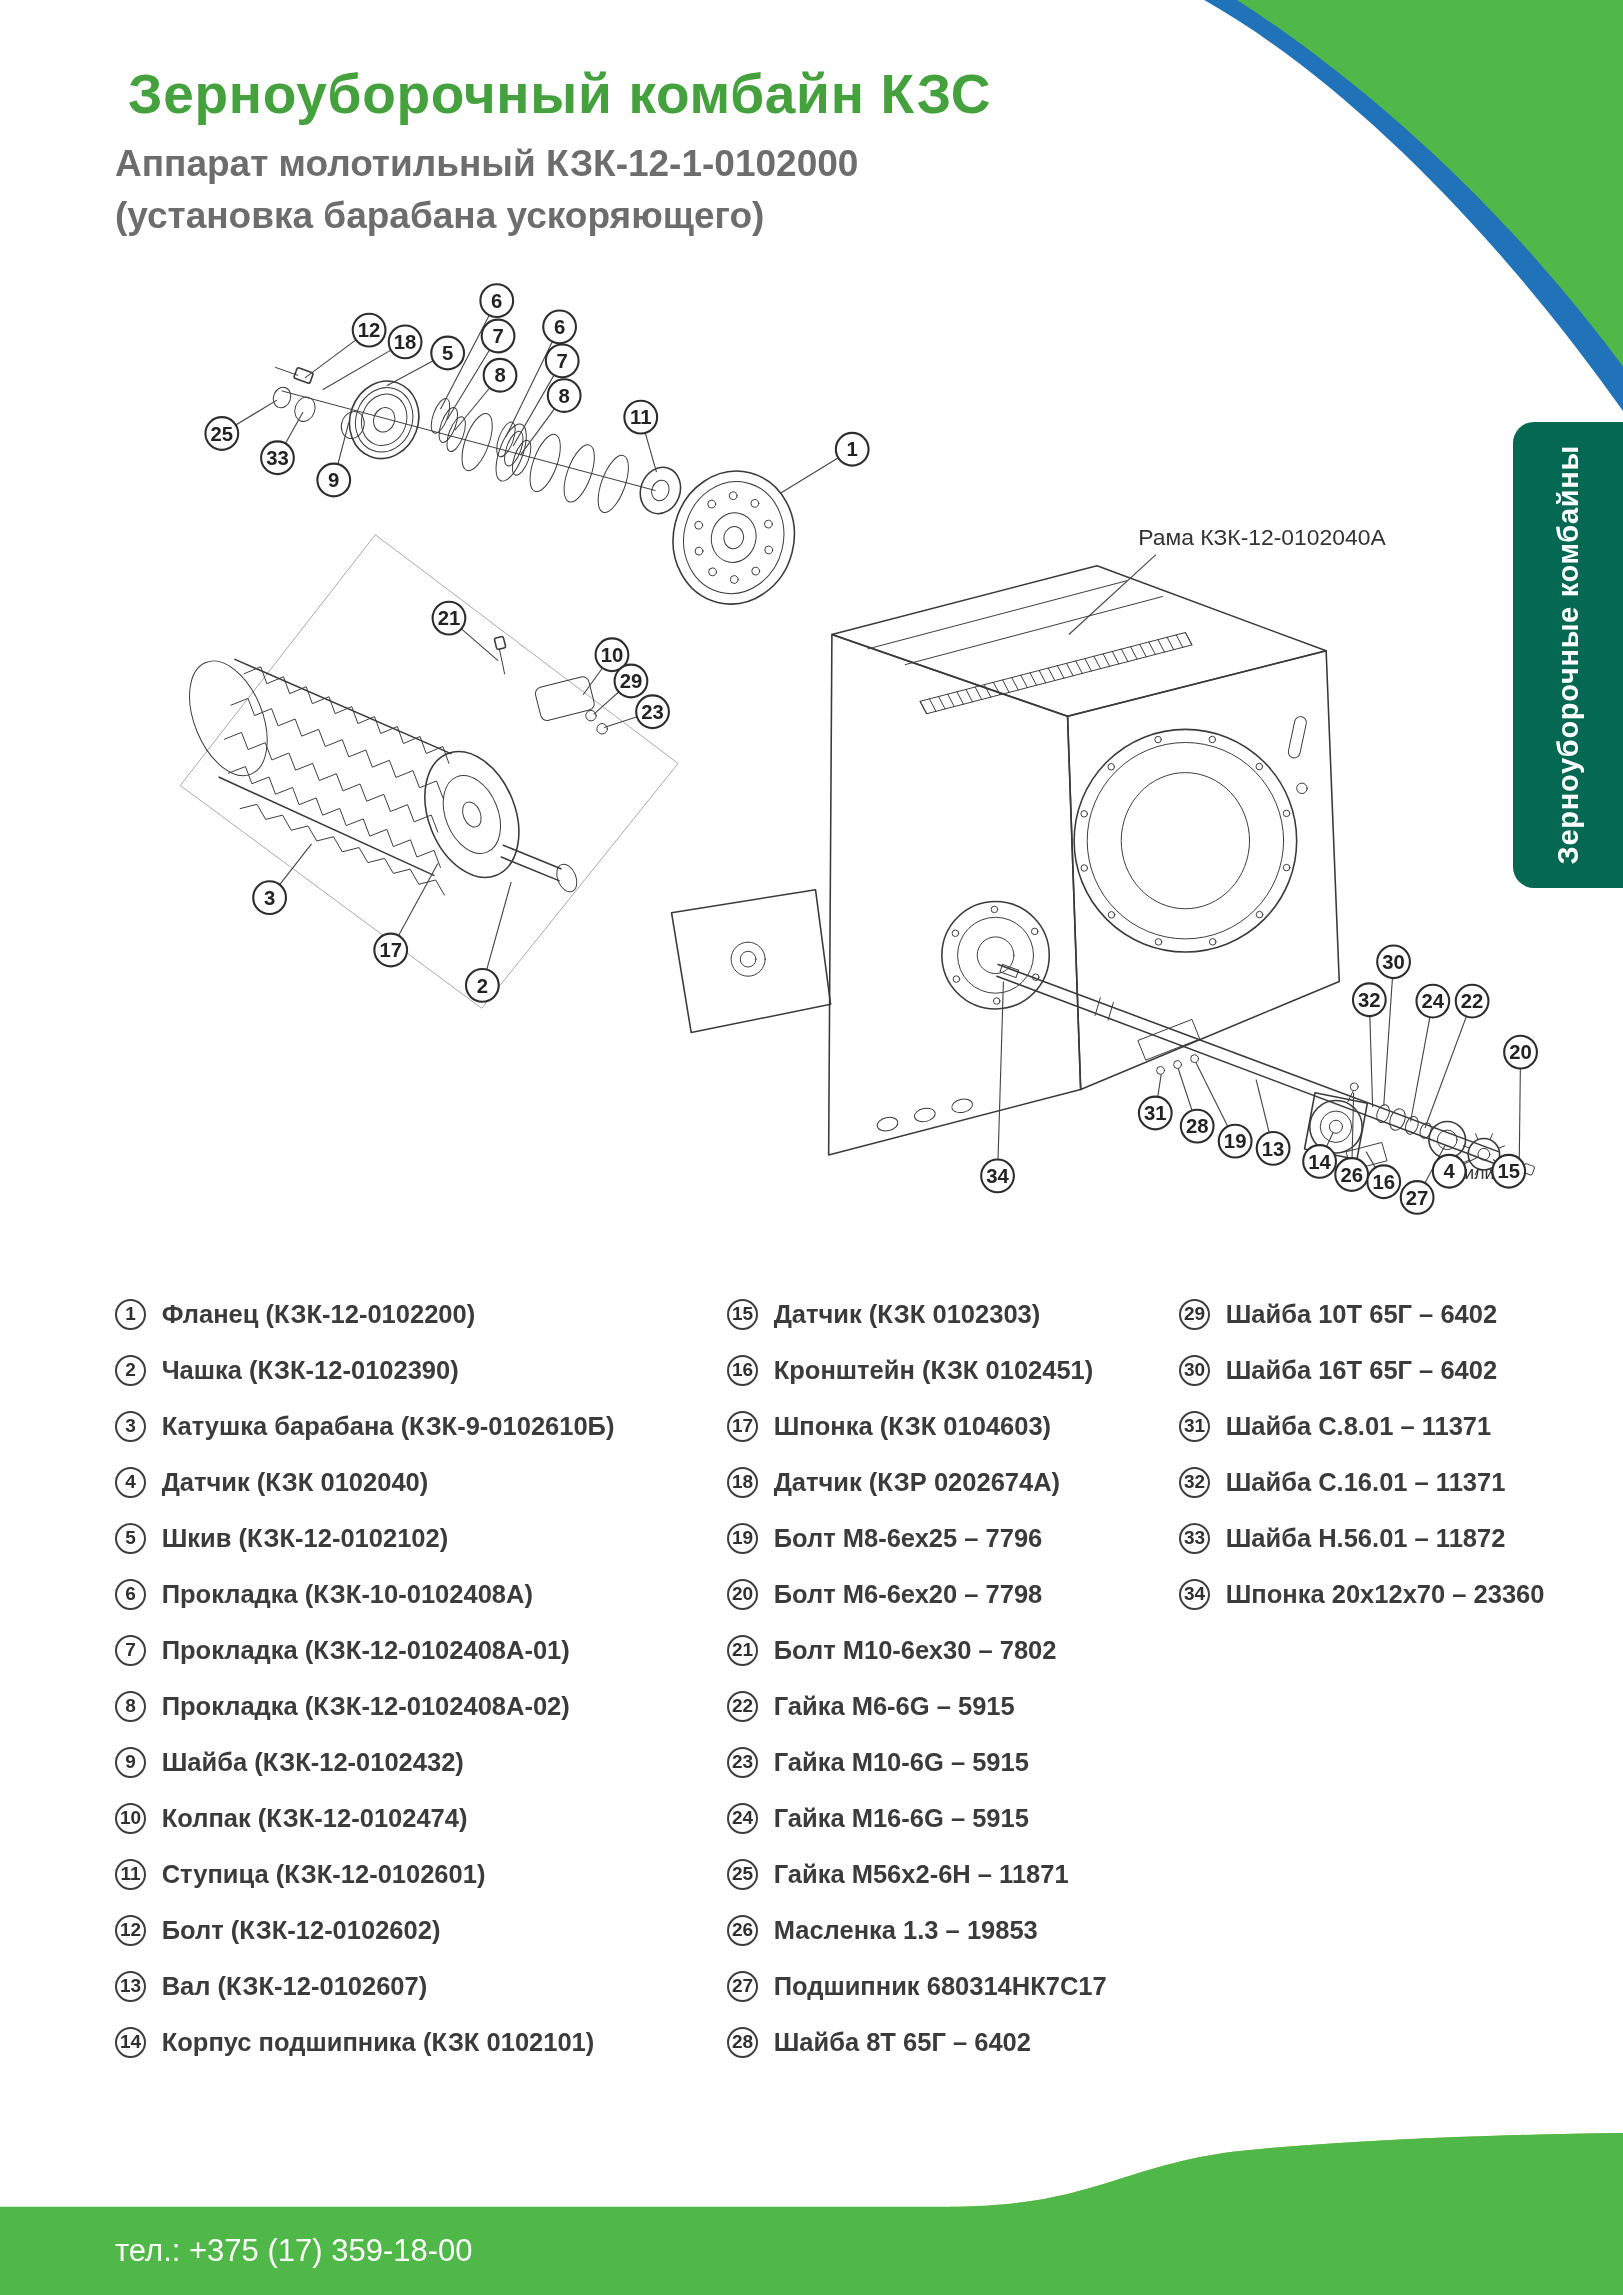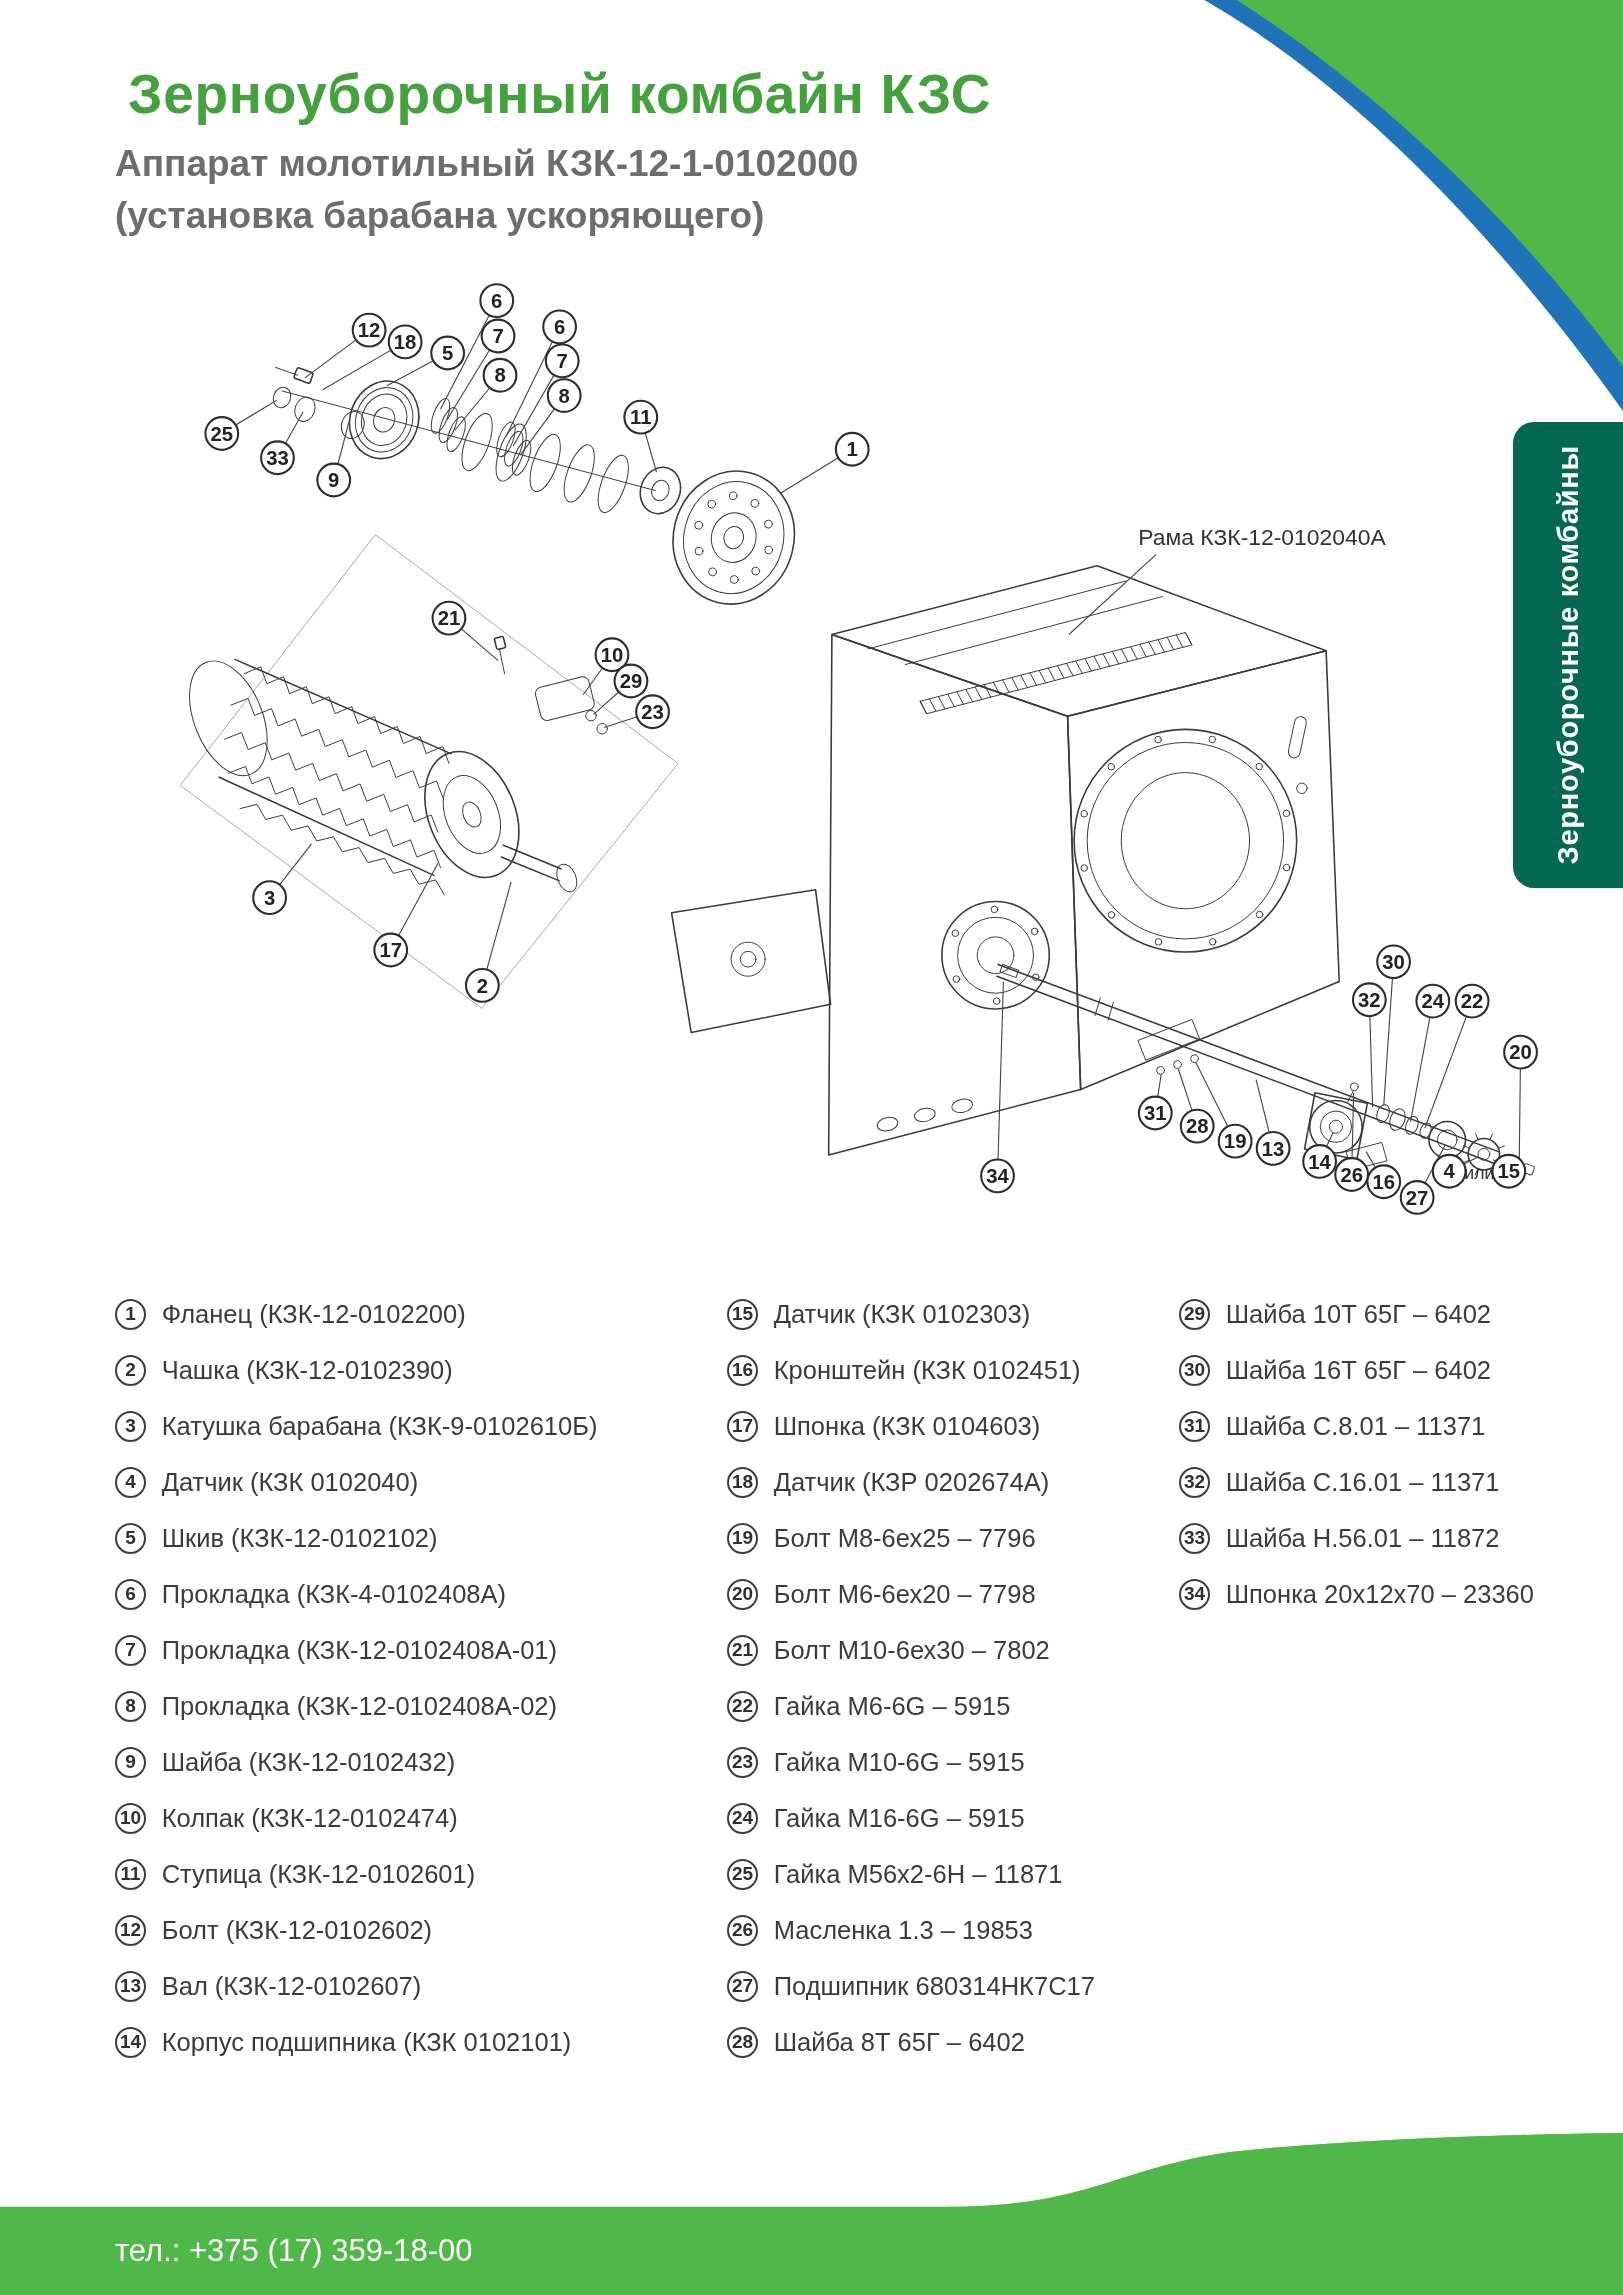--- a/index.html
+++ b/index.html
@@ -38,21 +38,21 @@
 
   
   .parts{position:absolute;left:115px;top:1286px;right:79px;height:799px}
   .parts-col{position:absolute;top:0}
   .col1{left:0;width:589px}
   .col2{left:612px;width:432px}
   .col3{left:1064px;width:406px}
   .part-row{display:flex;align-items:center;height:56px;gap:15.7px}
   .pnum{flex:0 0 auto;width:31px;height:31px;border:2px solid #3d3d3d;border-radius:50%;
     display:flex;align-items:center;justify-content:center;font-size:19px;font-weight:700;color:#2f2f2f;background:#fff}
-  .pname{font-size:25.5px;font-weight:400;color:#3b3b3b;white-space:nowrap}
+  .pname{font-size:25.5px;font-weight:700;color:#3b3b3b;white-space:nowrap}
 
   
   .footer-svg{position:absolute;left:0;bottom:0;width:1623px;height:196px}
   .phone{position:absolute;left:115px;bottom:26px;color:#fff;font-size:31px;font-weight:400;z-index:3}
 </style>
 </head>
 <body>
 
 <div class="page">
 
@@ -473,21 +473,21 @@
         <div class="part-row">
           <span class="pnum">4</span>
           <span class="pname">Датчик (КЗК 0102040)</span>
         </div>
         <div class="part-row">
           <span class="pnum">5</span>
           <span class="pname">Шкив (КЗК-12-0102102)</span>
         </div>
         <div class="part-row">
           <span class="pnum">6</span>
-          <span class="pname">Прокладка (КЗК-4-0102408А)</span>
+          <span class="pname">Прокладка (КЗК-10-0102408А)</span>
         </div>
         <div class="part-row">
           <span class="pnum">7</span>
           <span class="pname">Прокладка (КЗК-12-0102408А-01)</span>
         </div>
         <div class="part-row">
           <span class="pnum">8</span>
           <span class="pname">Прокладка (КЗК-12-0102408А-02)</span>
         </div>
         <div class="part-row">

